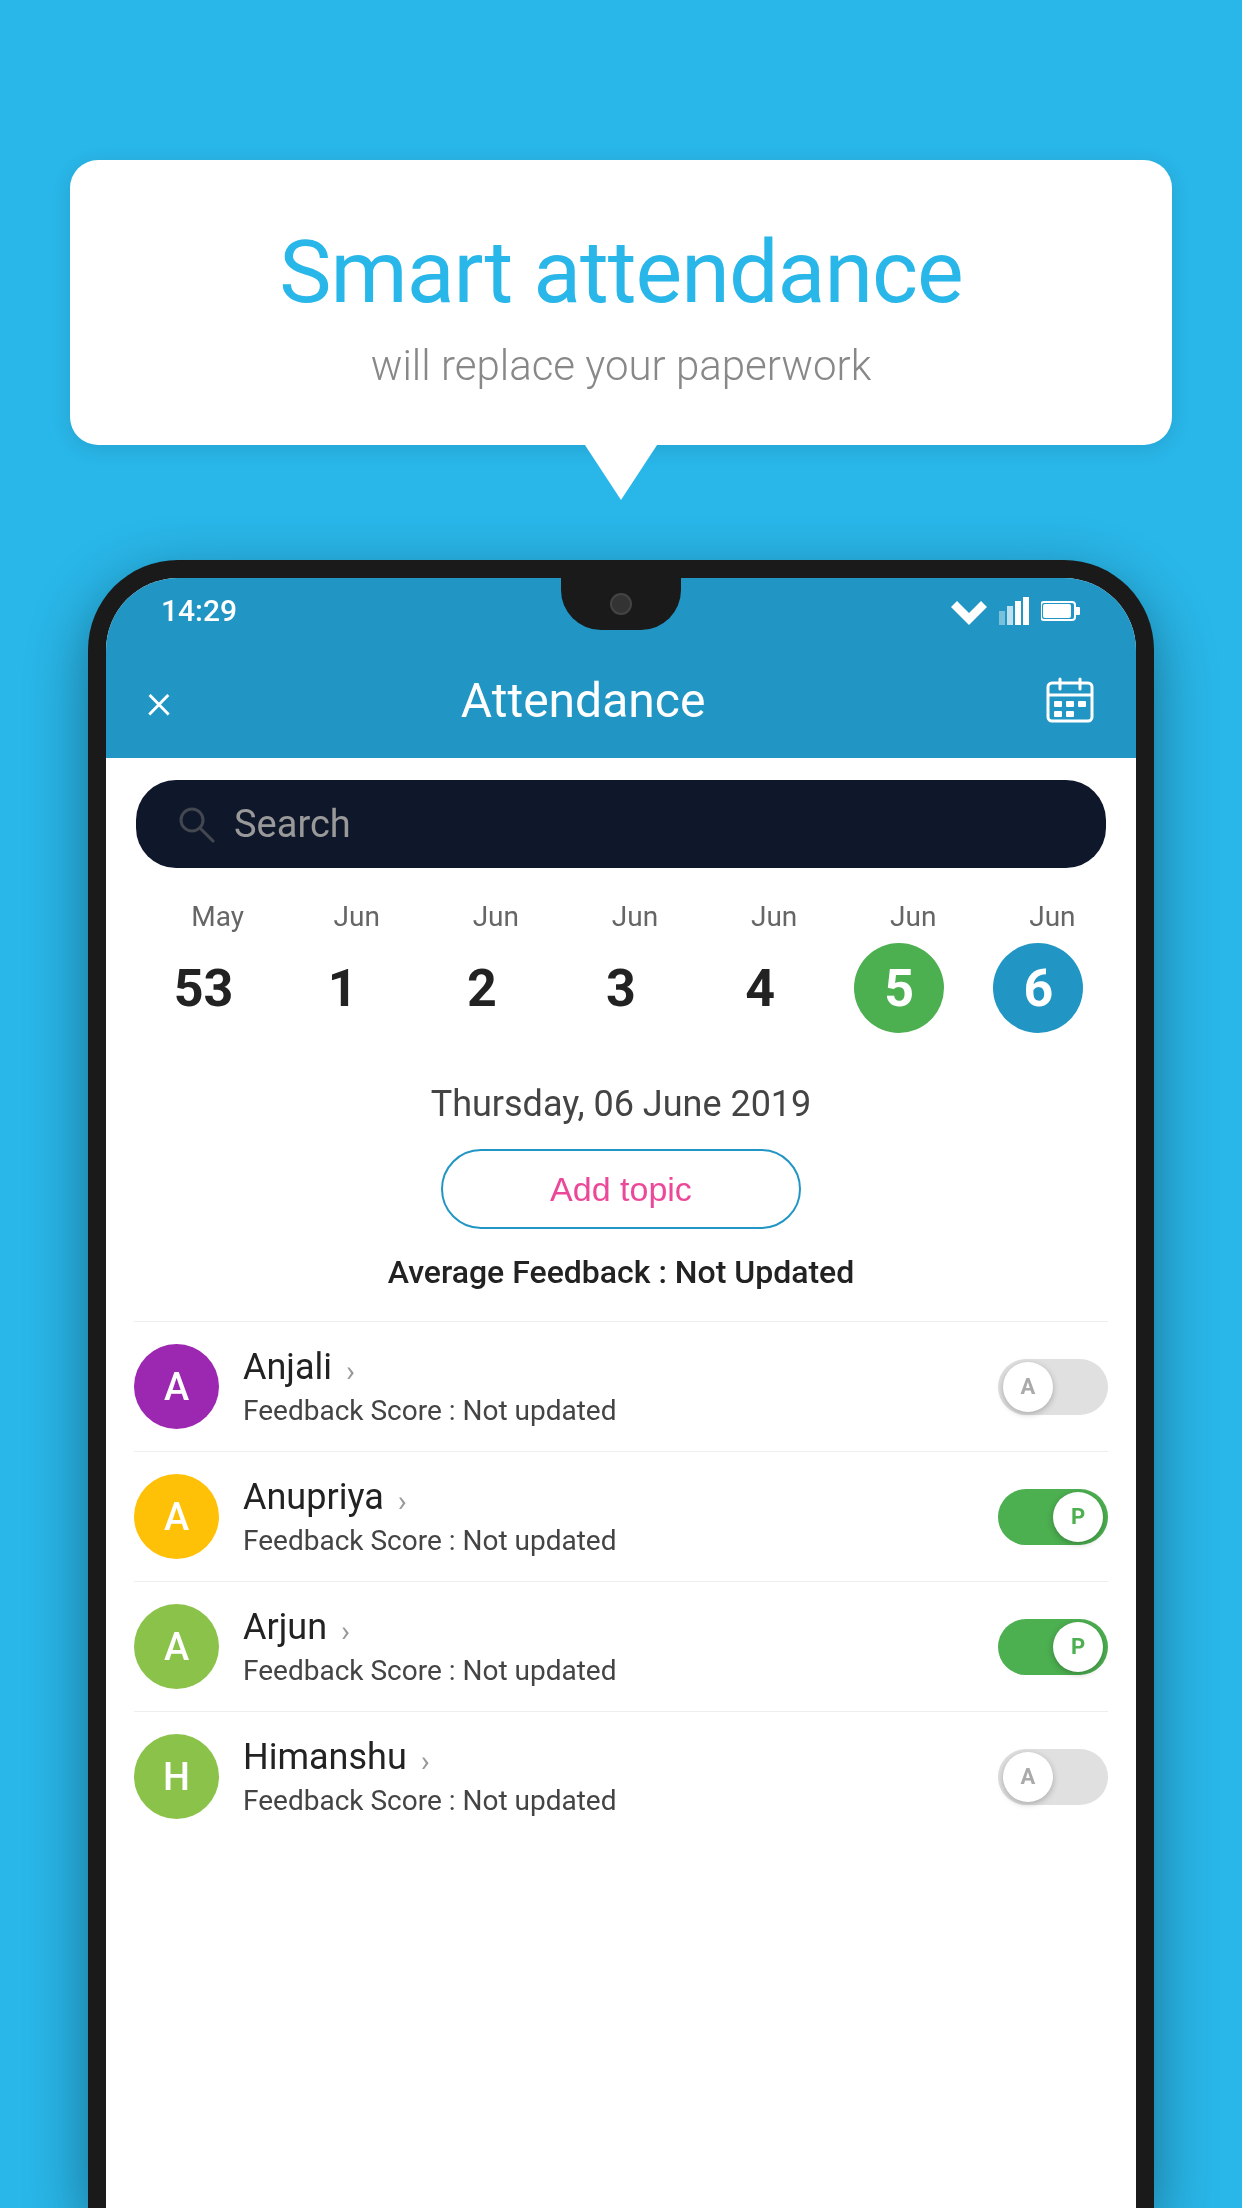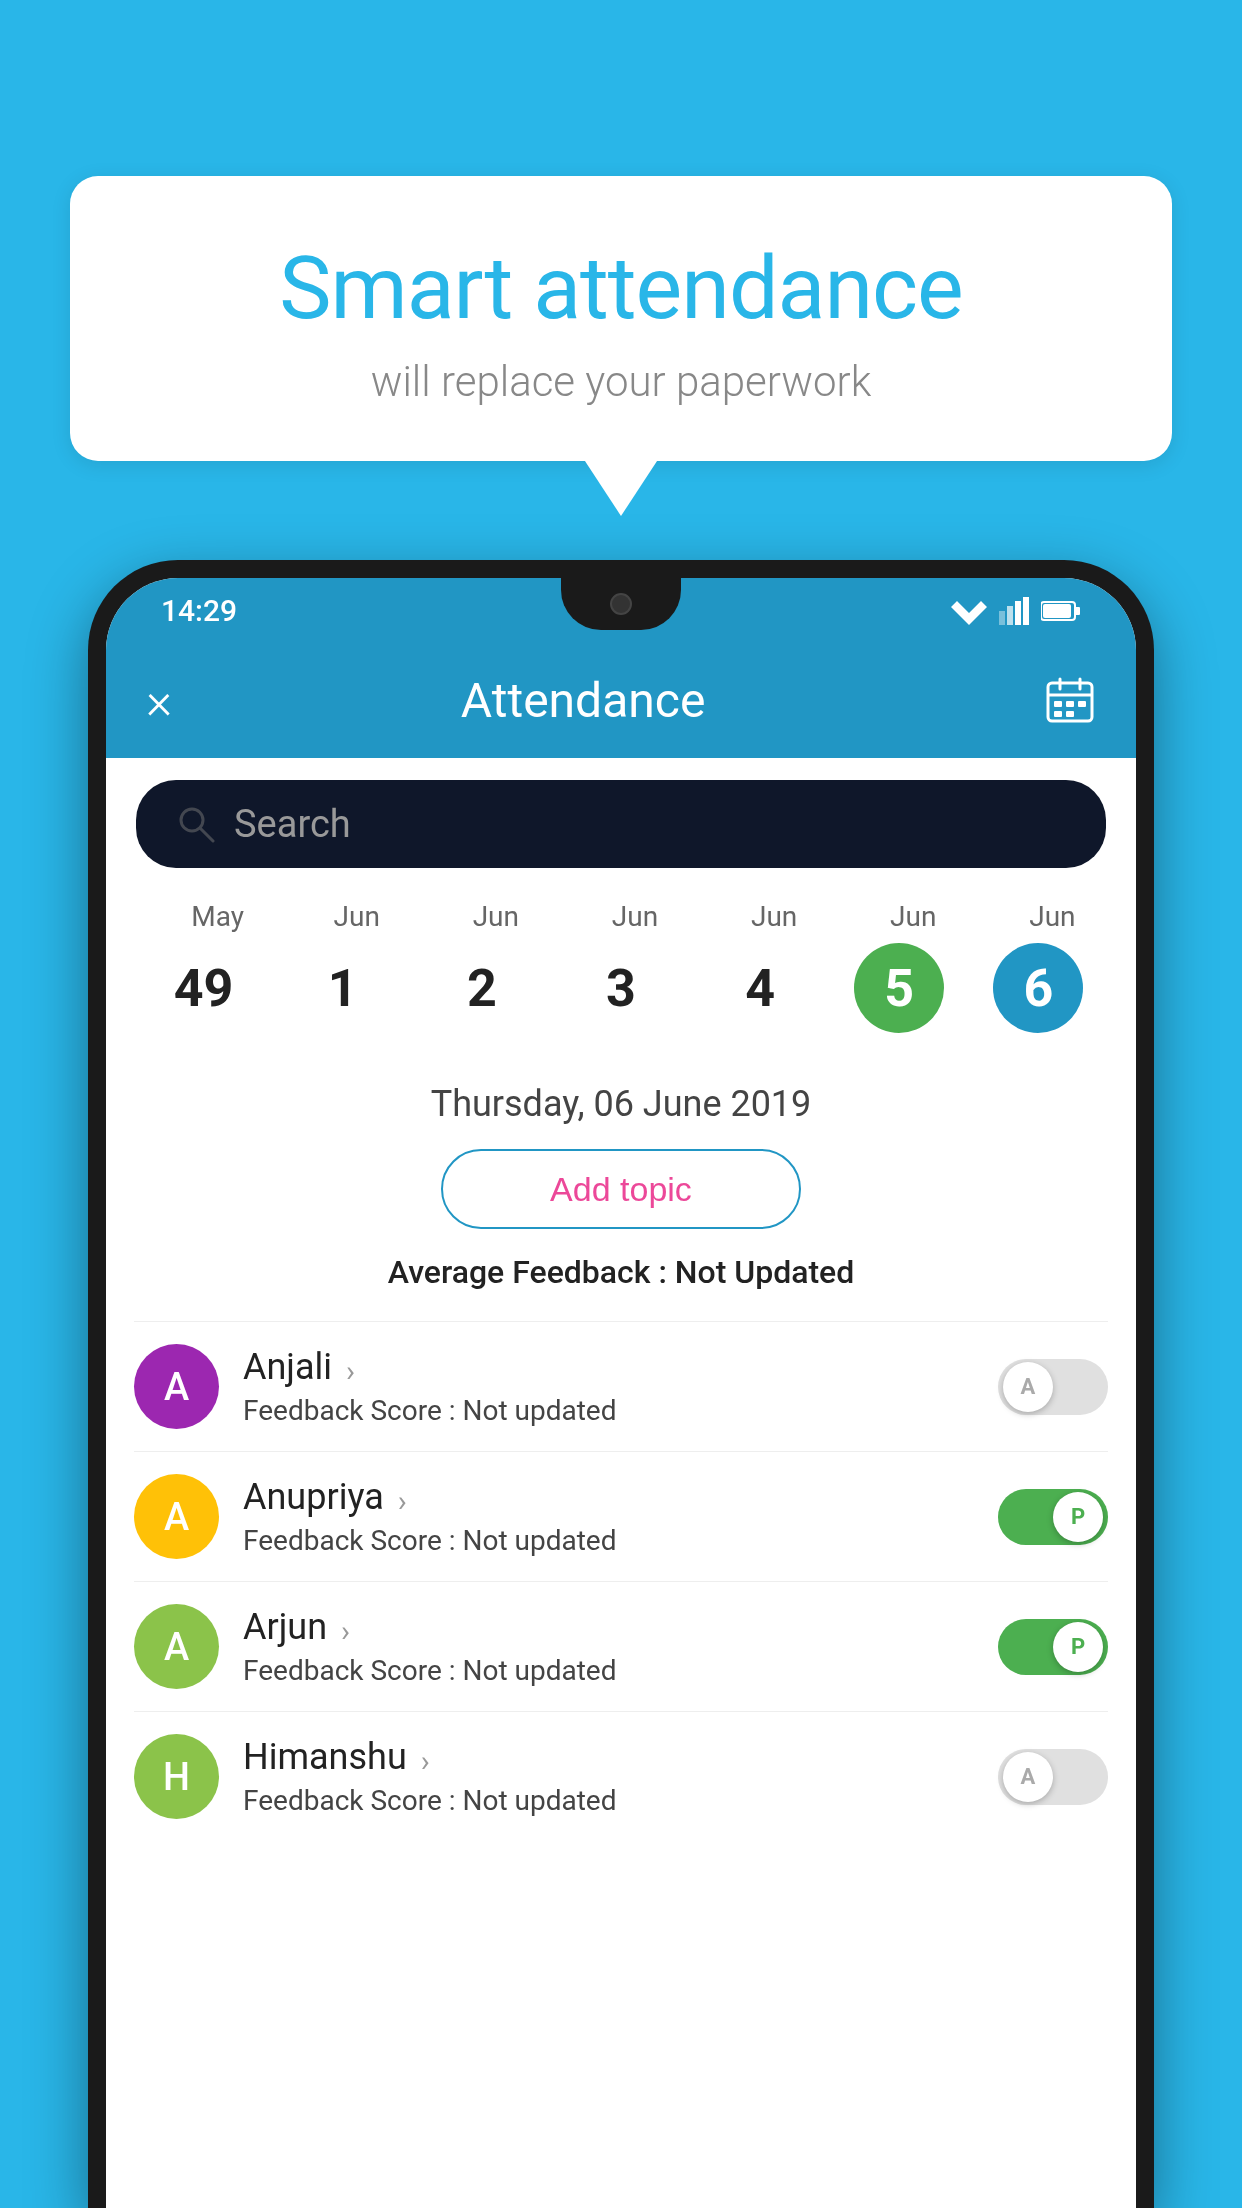--- a/index.html
+++ b/index.html
@@ -11,21 +11,20 @@
       overflow: hidden;
       position: relative;
     }
 
     
     .speech-bubble-wrapper {
       position: absolute;
       top: 160px;
       left: 70px;
       right: 70px;
-      margin-top: 16px;
     }
     .speech-bubble {
       background: white;
       border-radius: 28px;
       padding: 60px 80px 55px;
       text-align: center;
       box-shadow: 0 4px 20px rgba(0,0,0,0.1);
       position: relative;
     }
     .speech-bubble::after {
@@ -392,21 +391,21 @@
       <svg class="search-icon-svg" width="40" height="40" viewBox="0 0 40 40" fill="#555">
         <circle cx="16" cy="16" r="11" fill="none" stroke="#777" stroke-width="3"></circle>
         <line x1="24" y1="24" x2="37" y2="37" stroke="#777" stroke-width="3" stroke-linecap="round"></line>
       </svg>
       <span class="search-input-text">Search</span>
     </div>
 
     <div class="calendar-strip" id="cal-strip">
         <div class="cal-day">
           <div class="cal-month">May</div>
-          <div class="cal-num">49</div>
+          <div class="cal-num">53</div>
         </div>
         <div class="cal-day">
           <div class="cal-month">Jun</div>
           <div class="cal-num">1</div>
         </div>
         <div class="cal-day">
           <div class="cal-month">Jun</div>
           <div class="cal-num">2</div>
         </div>
         <div class="cal-day">

